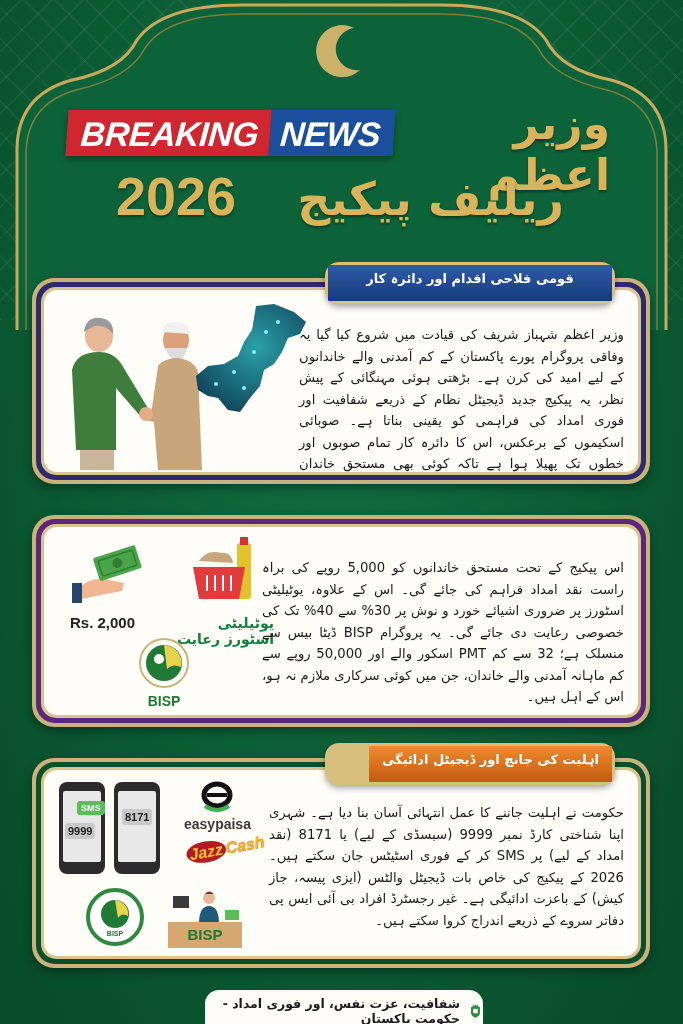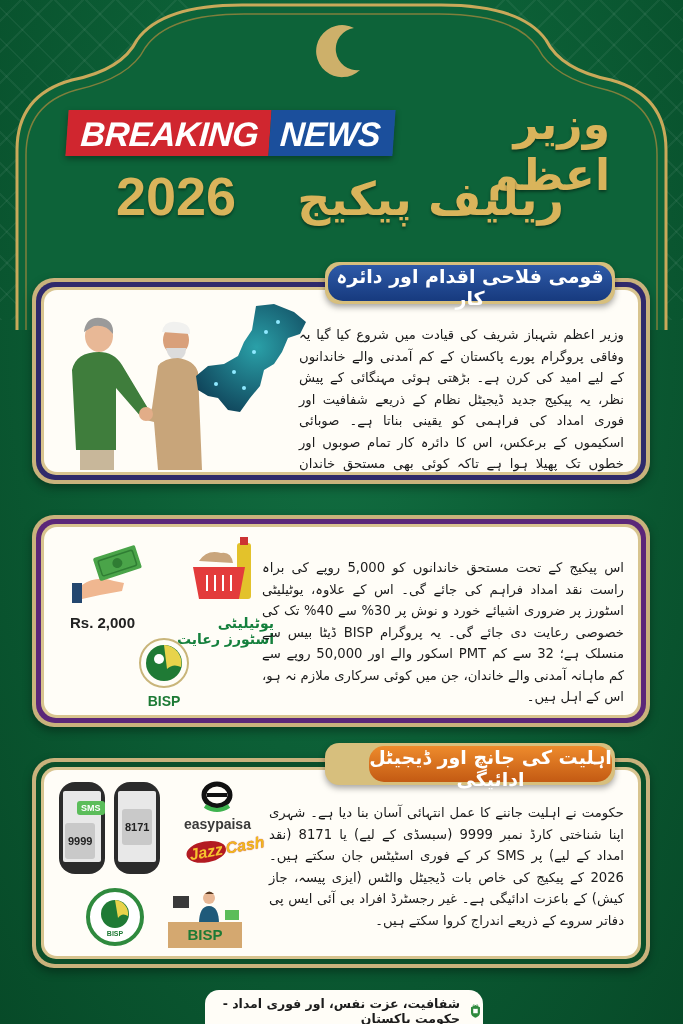--- a/index.html
+++ b/index.html
@@ -91,22 +91,22 @@
     .p3 .ring { background: #0b4f2a; }
 
     .tag {
       position: absolute; left: 325px; height: 42px; width: 290px;
       border-radius: 14px; padding: 3px;
       background: #d7bf7d;
       box-shadow: 0 3px 6px rgba(0,0,0,0.35);
       z-index: 5;
     }
     .tag .tag-in {
-      height: 100%; border-radius: 15px; color: #fff;
-      font-size: 19px; font-weight: bold; text-align: center; line-height: 22px;
+      height: 100%; border-radius: 1px; color: #fff;
+      font-size: 13px; font-weight: bold; text-align: center; line-height: 28px;
       direction: rtl;
     }
     .tag1 { top: 262px; }
     .tag1 .tag-in { background: linear-gradient(180deg, #2e5aa8, #173a7e); }
     .tag2 { top: 502px; }
     .tag2 .tag-in { background: linear-gradient(180deg, #8a3b9f, #5a2375); }
     .tag3 { top: 743px; padding-left: 44px; }
     .tag3 .tag-in { background: linear-gradient(180deg, #ee8b2c, #c35a13); }
 
     .body-text {
@@ -126,30 +126,30 @@
       font-size: 15px; color: #222;
     }
     .utility-label {
       position: absolute; direction: rtl; font-size: 14px; font-weight: bold; color: #15803d;
     }
     .bisp-text {
       font-family: "Liberation Sans", sans-serif; font-weight: bold; color: #1d7a35;
       font-size: 14px; text-align: center;
     }
     .phone {
-      position: absolute; width: 46px; height: 92px; border-radius: 16px;
+      position: absolute; width: 46px; height: 92px; border-radius: 8px;
       background: #2b2b2b; padding: 9px 4px 12px;
     }
     .phone .screen {
       background: #e8e8e8; width: 100%; height: 100%; border-radius: 2px; position: relative;
     }
     .bubble {
       position: absolute; background: #c9c9c9; color: #222; font-weight: bold;
       font-family: "Liberation Sans", sans-serif; font-size: 11px; border-radius: 3px;
-      padding: 12px 3px;
+      padding: 2px 3px;
     }
     .sms-badge {
       position: absolute; background: #5bbd5a; color: #fff; font-weight: bold;
       font-family: "Liberation Sans", sans-serif; font-size: 9px; border-radius: 3px;
       padding: 2px 4px;
     }
     .easypaisa-text {
       position: absolute; font-family: "Liberation Sans", sans-serif; font-weight: bold;
       color: #3a3a3a; font-size: 14px;
     }

